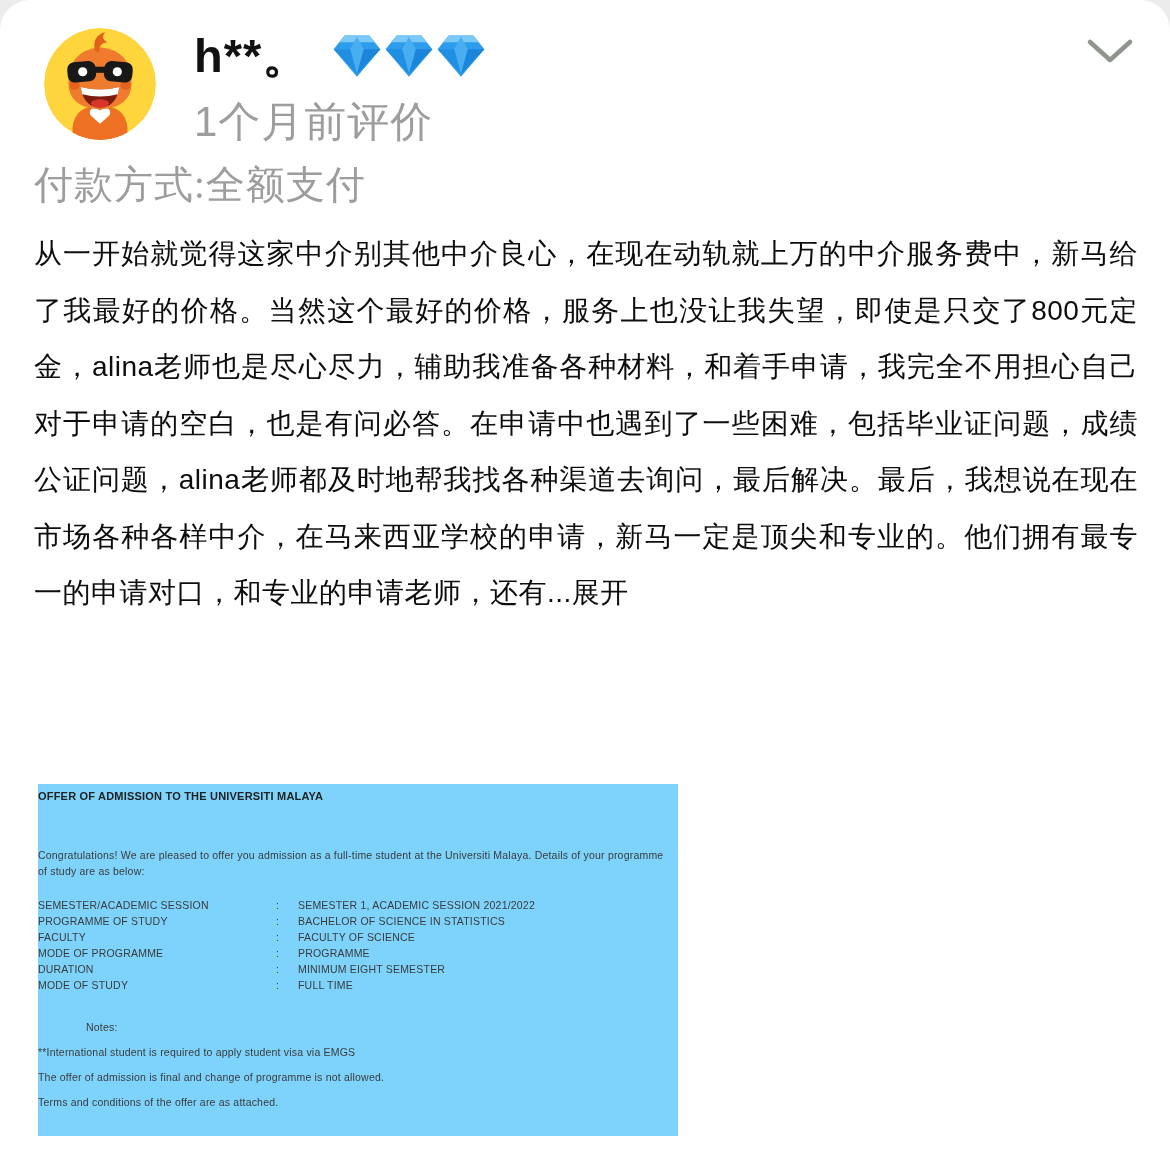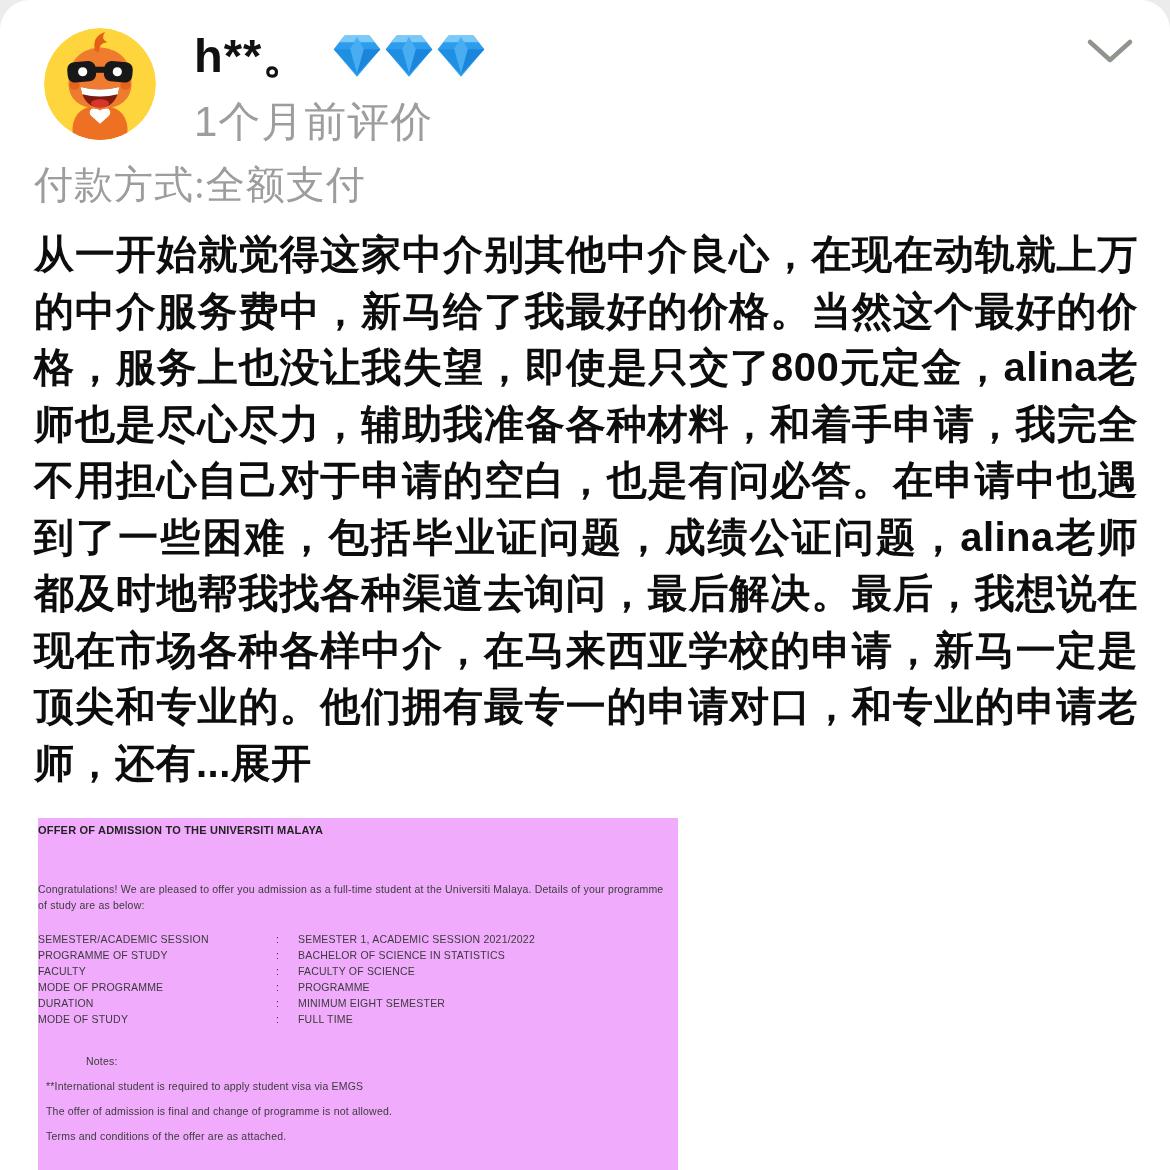--- a/index.html
+++ b/index.html
@@ -41,44 +41,44 @@
     padding:0;cursor:pointer;
   }
   
   .payment-line{
     position:absolute;left:34px;top:158px;
     font-size:39px;color:#9d9d9d;letter-spacing:1px;font-family:Liberation Serif, serif;
   }
   
   .review-text{
     position:absolute;left:34px;top:226px;width:1104px;
-    font-size:40px;line-height:56.5px;color:#0d0d0d;
-    font-weight:700;letter-spacing:0.5px;
+    font-size:28px;line-height:56.5px;color:#0d0d0d;
+    font-weight:400;letter-spacing:0.5px;
     text-align:justify;
   }
   .expand-link{color:#0d0d0d;cursor:pointer;}
   
   .attachment{
-    position:absolute;left:38px;top:818px;width:640px;height:352px;
-    background:#f0abfc;cursor:pointer;overflow:hidden;
+    position:absolute;left:38px;top:784px;width:640px;height:352px;
+    background:#7dd3fc;cursor:pointer;overflow:hidden;
   }
   .doc{
     color:#3b3b3b;font-size:10.5px;line-height:16px;
     letter-spacing:0.2px;
     filter:blur(0.35px);
   }
   .doc-title{font-weight:700;color:#222;margin-top:4px;font-size:11px;}
   .doc-intro{margin-top:43px;width:628px;}
   .doc-table{margin-top:18px;}
   .doc-row{display:flex;}
   .doc-label{width:238px;flex-shrink:0;}
   .doc-colon{width:22px;flex-shrink:0;text-align:left;}
   .doc-value{flex:1;}
   .doc-notes-label{margin-top:26px;padding-left:48px;}
-  .doc-note{margin-top:9px;margin-left:8px;}
+  .doc-note{margin-top:9px;}
 </style>
 </head>
 <body>
 
 <div class="card">
 
   <div class="avatar">
     <svg width="112" height="112" viewBox="0 0 110 110">
       <defs>
           <clipPath id="ac">

